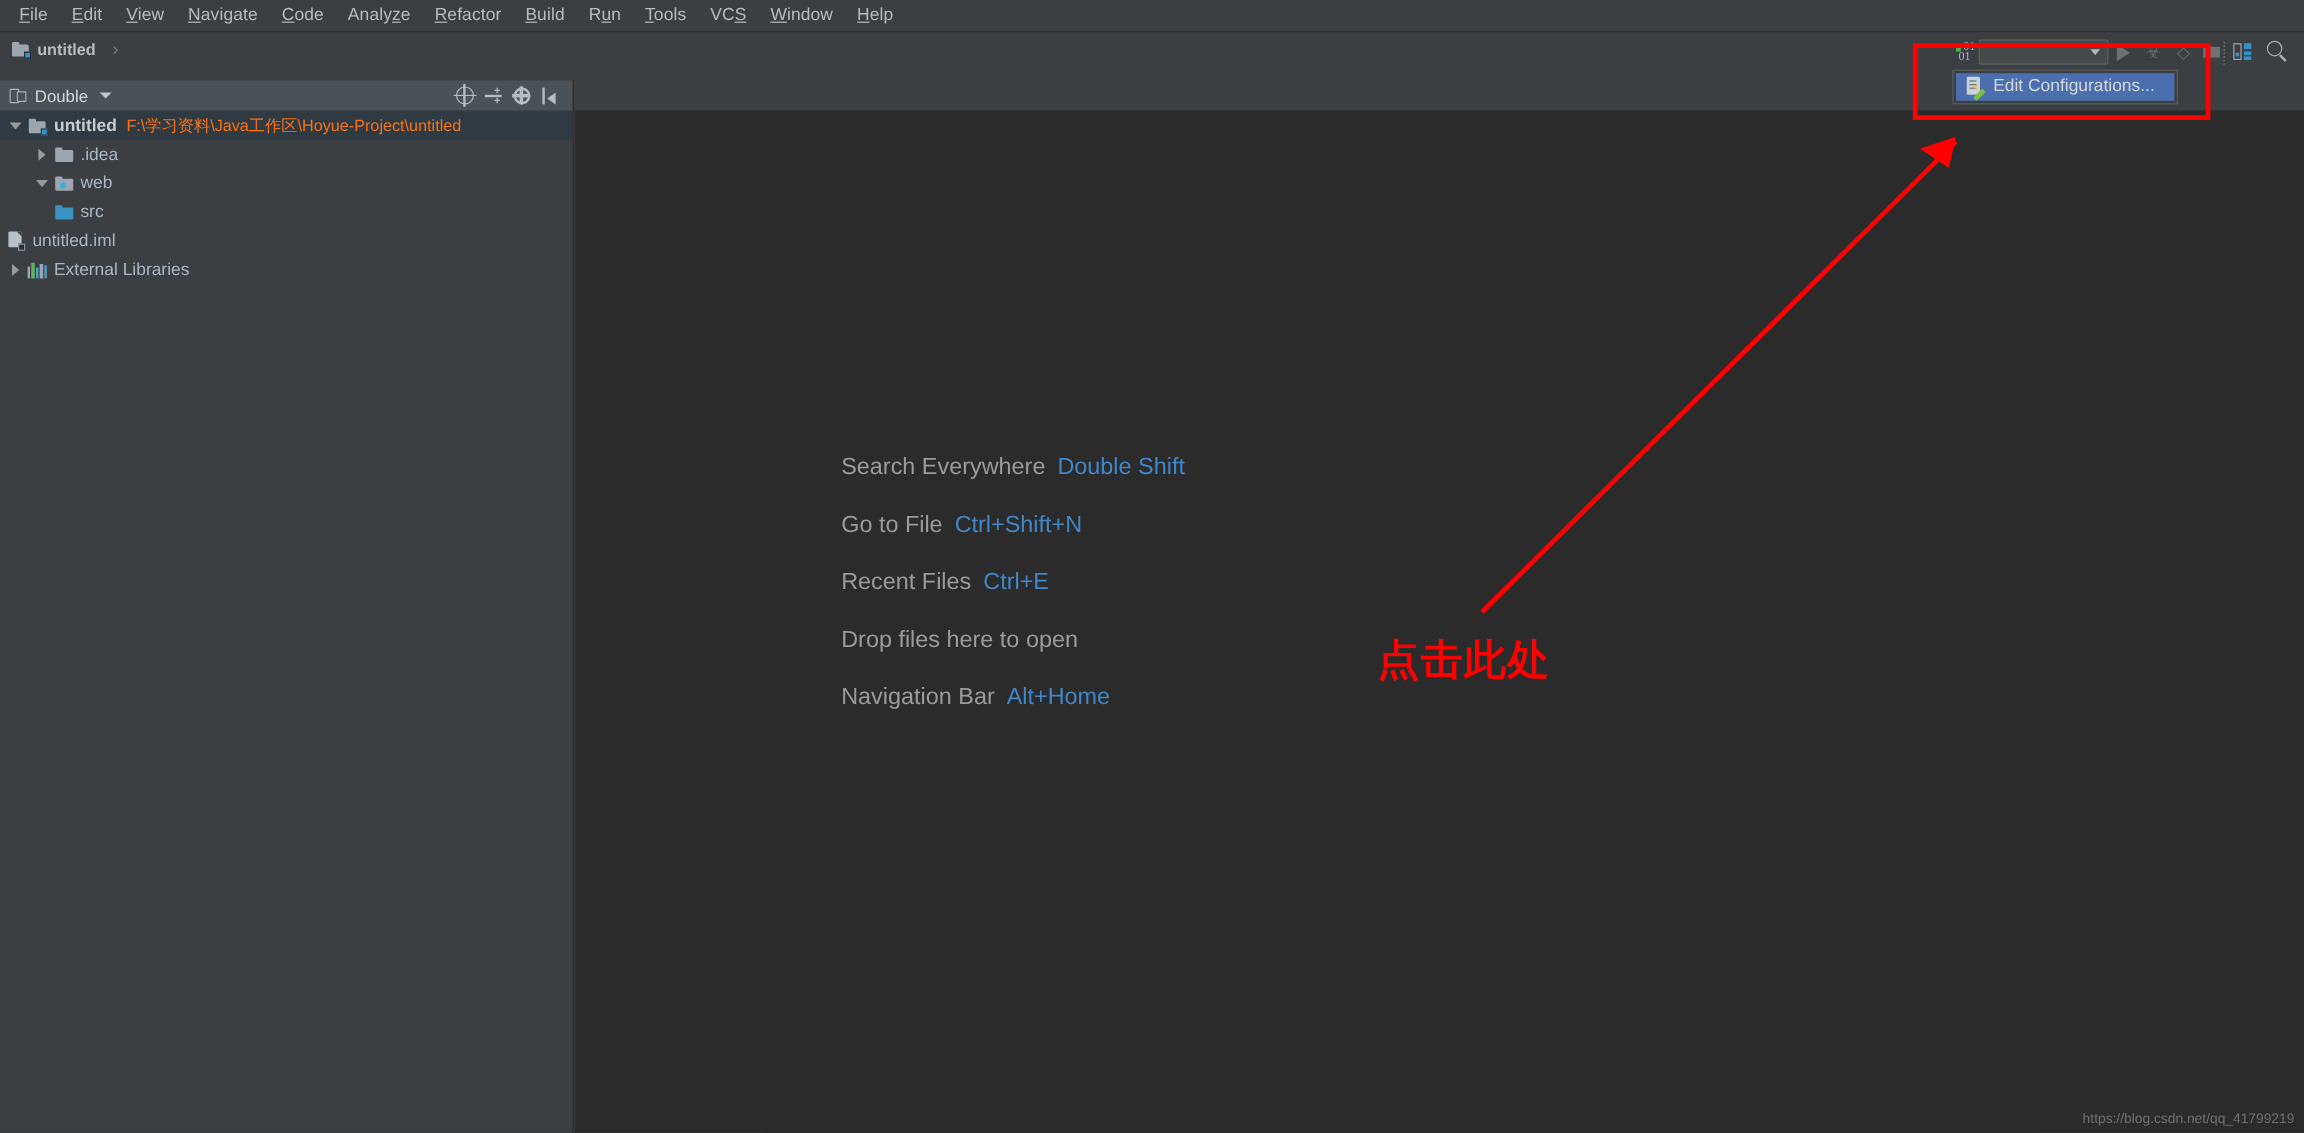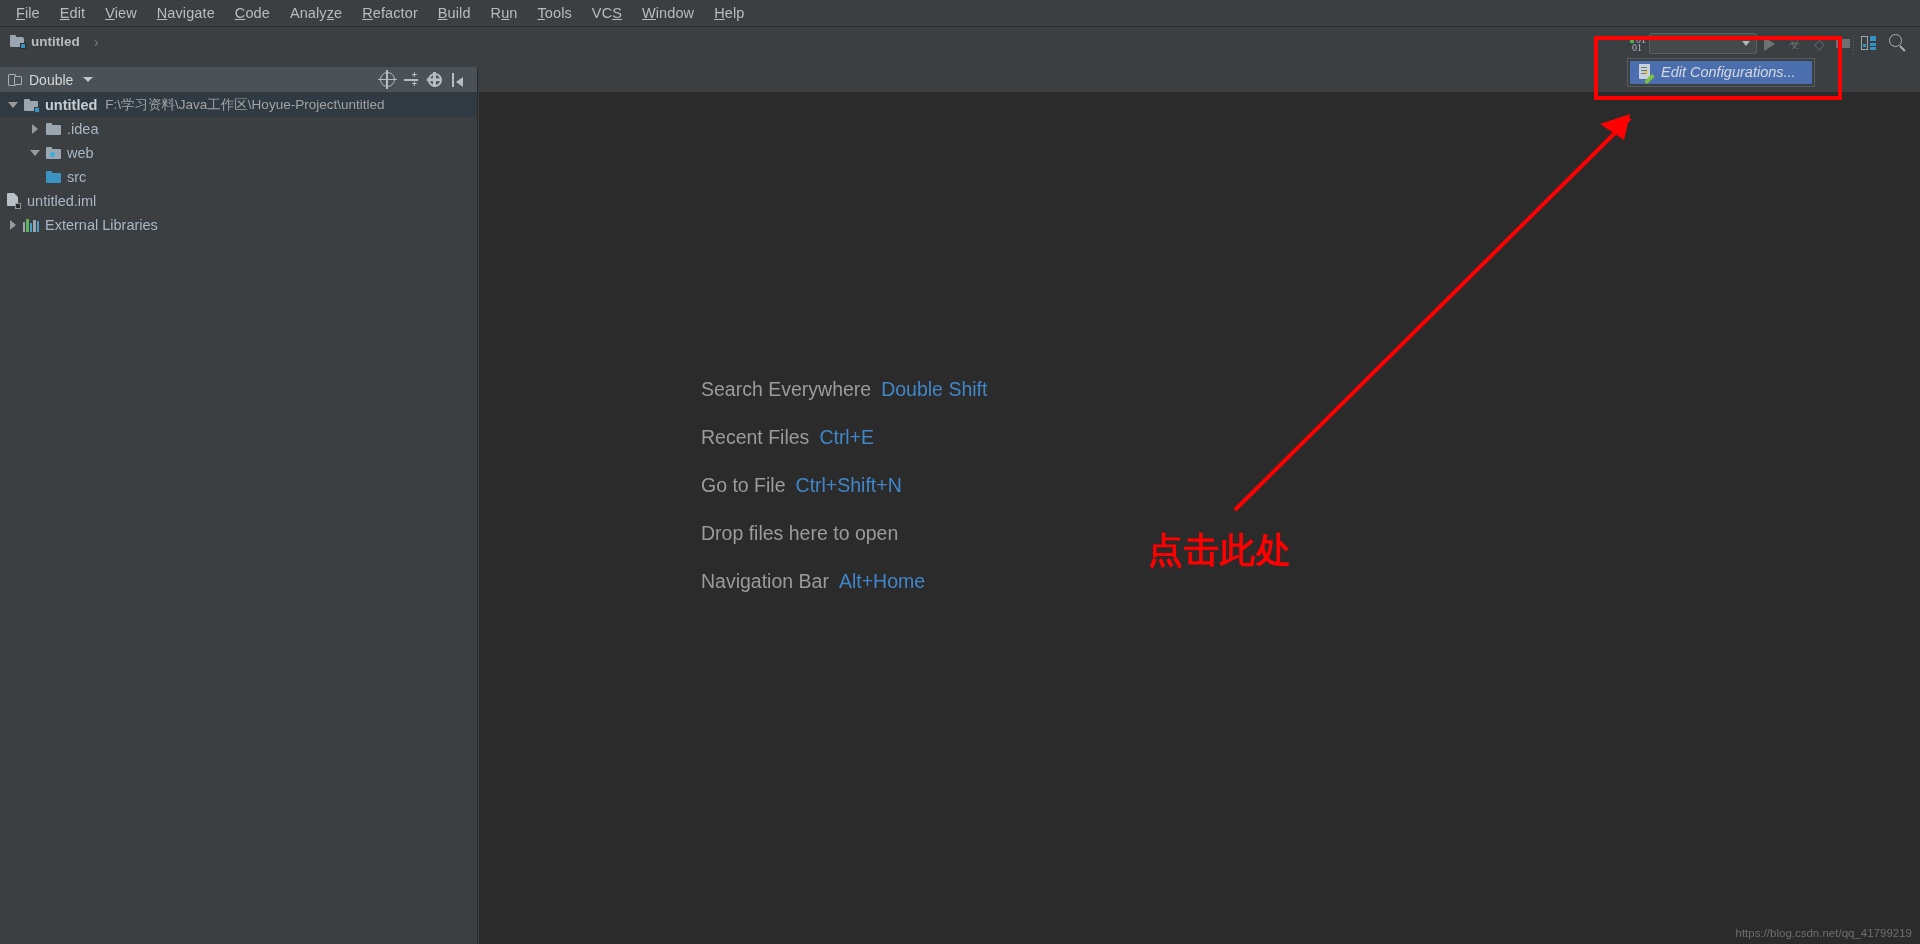--- a/index.html
+++ b/index.html
@@ -110,21 +110,21 @@
 
   
   .cfg-popup {
     position: absolute; top: 58px; left: 1627px;
     background: #3c3f41; border: 1px solid #5a5d5e;
     padding: 2px; z-index: 40;
   }
   .cfg-item {
     display: flex; align-items: center; gap: 7px;
     background: #4b6eaf; color: #d5d9dd; font-size: 14.5px;
-    padding: 3px 16px 4px 8px; white-space: nowrap; min-width: 170px; font-style: italic;
+    padding: 3px 16px 4px 8px; white-space: nowrap; min-width: 170px;
   }
   .ic-editcfg { position: relative; width: 16px; height: 16px; }
   .ic-editcfg .pg {
     position: absolute; left: 1px; top: 0; width: 11px; height: 15px;
     background: #c9d3db; border-radius: 1px;
   }
   .ic-editcfg .ln {
     position: absolute; left: 3px; width: 6px; height: 1.3px; background: #6b7880;
   }
   .ic-editcfg .pencil {
@@ -229,21 +229,21 @@
     width: 0; height: 0; border-left: 6.5px solid #9a9a9a;
     border-top: 5px solid transparent; border-bottom: 5px solid transparent;
   }
   .arrow .down {
     width: 0; height: 0; border-top: 6.5px solid #9a9a9a;
     border-left: 5px solid transparent; border-right: 5px solid transparent;
   }
   .tico { width: 18px; display:flex; align-items:center; justify-content:center; flex:none; margin-right: 5px; }
   .tlabel { font-size: 14.5px; }
   .tlabel.bold { font-weight: bold; color: #c8cdd2; }
-  .tpath { color: #a3a3a3; font-size: 13.5px; margin-left: 8px; }
+  .tpath { color: #f97316; font-size: 13.5px; margin-left: 8px; }
 
   
   .f-gray, .f-blue, .f-grayb {
     position: relative; width: 15px; height: 12px;
   }
   .f-gray .bd  { position:absolute; left:0; top:2px; width:15px; height:10px; background:#9aa7b0; border-radius:1px; }
   .f-gray .tb  { position:absolute; left:0; top:0px;  width:6px;  height:3px;  background:#9aa7b0; border-radius:1px 1px 0 0; }
   .f-blue .bd  { position:absolute; left:0; top:2px; width:15px; height:10px; background:#3b93c1; border-radius:1px; }
   .f-blue .tb  { position:absolute; left:0; top:0px;  width:6px;  height:3px;  background:#3b93c1; border-radius:1px 1px 0 0; }
   .f-grayb .bd { position:absolute; left:0; top:2px; width:15px; height:10px; background:#9aa7b0; border-radius:1px; }
@@ -518,26 +518,26 @@
     </div>
   </div>
 
   <div class="editor">
     <div class="welcome">
       <div class="wrow">
         <span>Search Everywhere</span>
         <span class="wkey">Double Shift</span>
       </div>
       <div class="wrow">
+        <span>Go to File</span>
+        <span class="wkey">Ctrl+Shift+N</span>
+      </div>
+      <div class="wrow">
         <span>Recent Files</span>
         <span class="wkey">Ctrl+E</span>
-      </div>
-      <div class="wrow">
-        <span>Go to File</span>
-        <span class="wkey">Ctrl+Shift+N</span>
       </div>
       <div class="wrow">
         <span>Drop files here to open</span>
         <span class="wkey"></span>
       </div>
       <div class="wrow">
         <span>Navigation Bar</span>
         <span class="wkey">Alt+Home</span>
       </div>
     </div>

